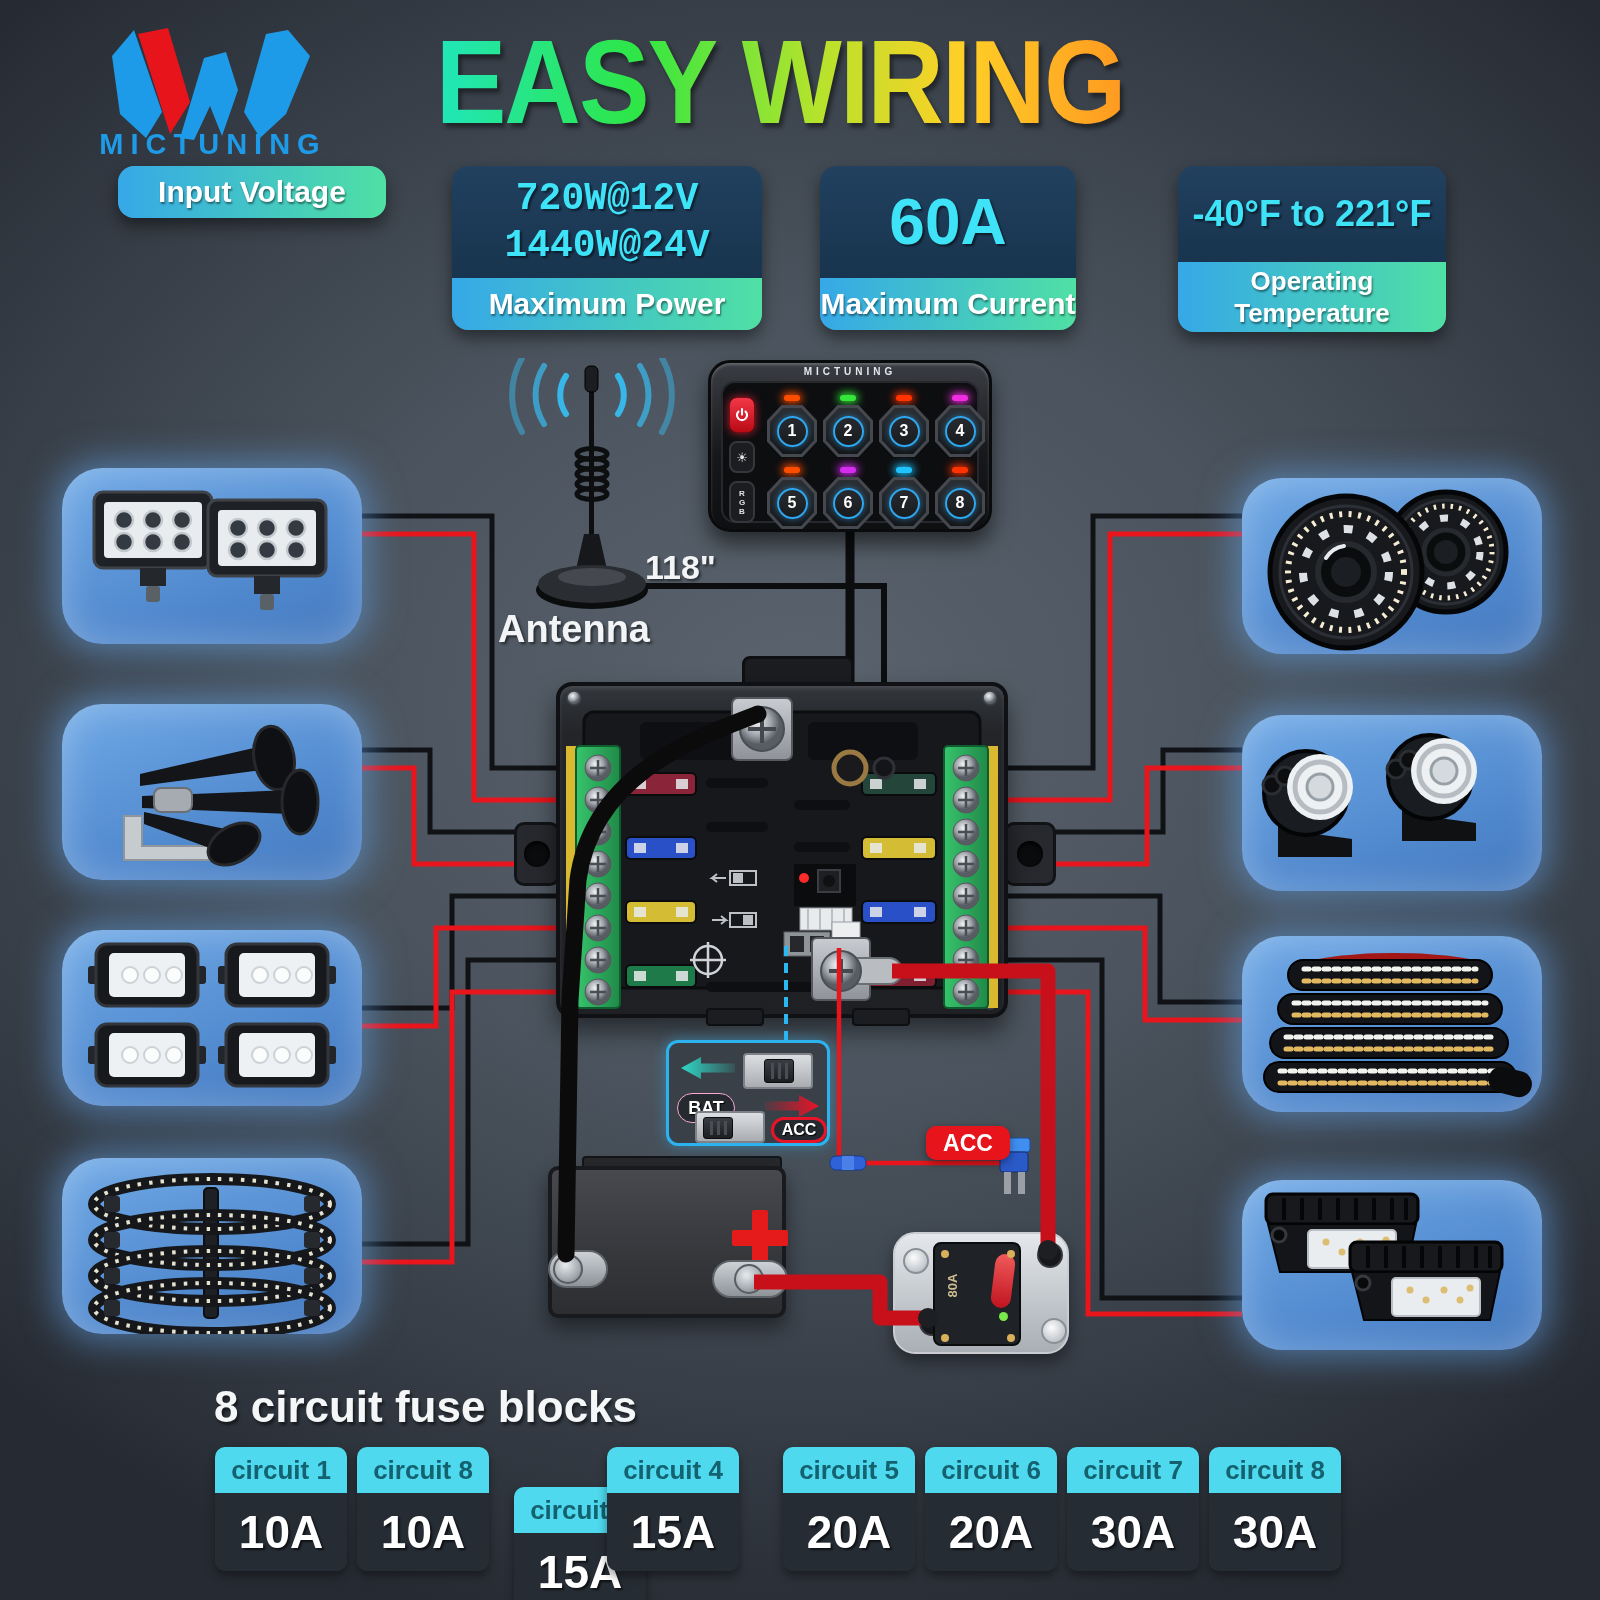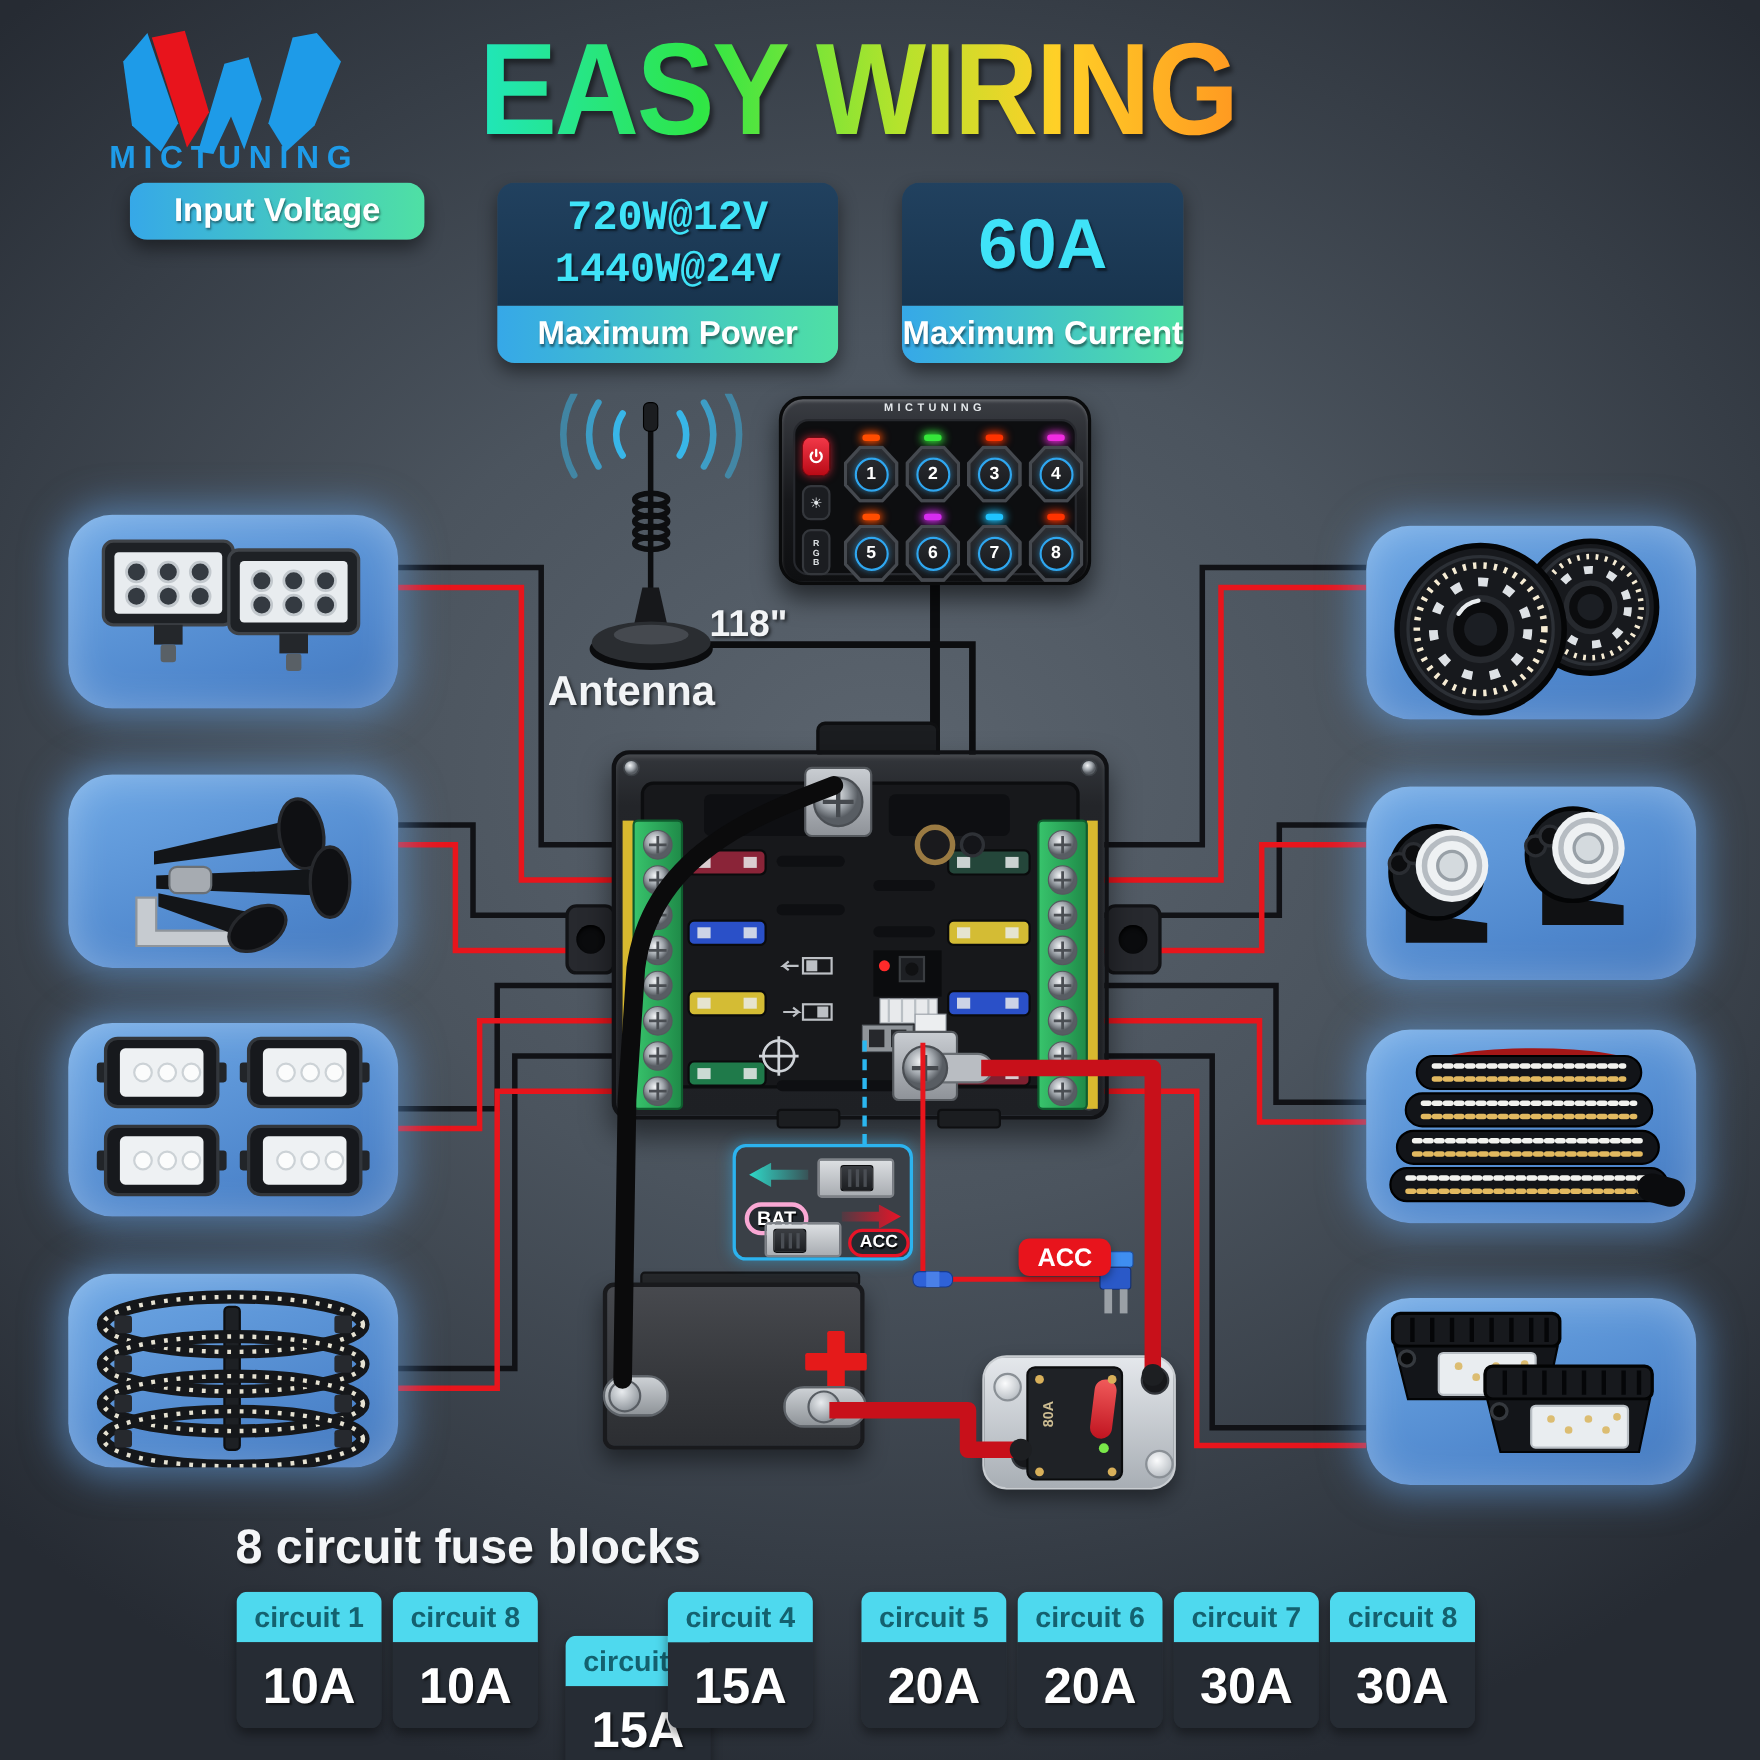--- a/index.html
+++ b/index.html
@@ -84,21 +84,21 @@
     background:#3a4047; border:3px solid #2cb3ef; border-radius:12px;
     box-shadow:0 0 14px rgba(44,179,239,.45); z-index:6; }
   .sw { position:absolute; background:linear-gradient(180deg,#dcdfe2,#a9adb2);
     border:2px solid #7e8288; border-radius:4px; }
   .knob { position:absolute; top:4px; width:30px; height:24px; background:linear-gradient(180deg,#3a3d42,#1c1e21);
     border-radius:3px; border:1px solid #0c0d0f; }
   .knob i { position:absolute; top:3px; bottom:3px; width:3px; background:#4a4e54; }
   .pill { position:absolute; display:flex; align-items:center; justify-content:center;
     color:#fff; font-weight:bold; font-size:18px; background:#252a30; border-radius:16px;
     text-shadow:1px 1px 1px #000; }
-  .pill-bat { border:4px solid #f9a8d4; }
+  .pill-bat { border:1px solid #f9a8d4; }
   .pill-acc { border:3px solid #e81428; }
 
   .acc-badge { position:absolute; left:926px; top:1126px; width:84px; height:34px;
     background:#e8141c; color:#fff; font-weight:bold; font-size:23px; border-radius:10px;
     display:flex; align-items:center; justify-content:center; z-index:6;
     box-shadow:0 3px 8px rgba(0,0,0,.4); }
 
   
   .battery { position:absolute; left:548px; top:1166px; width:238px; height:152px;
     background:linear-gradient(180deg,#47494e,#35373b 60%,#2c2e32);
@@ -186,20 +186,27 @@
   <div class="card z2" style="left:452px; width:310px;">
     <div class="card-top" style="height:112px; font-size:38px; line-height:47px;font-family:Liberation Mono, monospace;">
       <span>720W@12V</span>
       <span>1440W@24V</span>
     </div>
     <div class="card-strip" style="height:52px; font-size:30px;">Maximum Power</div>
   </div>
   <div class="card z2" style="left:820px; width:256px;">
     <div class="card-top" style="height:112px; font-size:64px;">60A</div>
     <div class="card-strip" style="height:52px; font-size:30px;">Maximum Current</div>
+  </div>
+  <div class="card z2" style="left:1178px; width:268px;">
+    <div class="card-top" style="height:96px; font-size:36px;">-40°F to 221°F</div>
+    <div class="card-strip" style="height:70px; font-size:26px; line-height:32px;">
+      <span>Operating</span>
+      <span>Temperature</span>
+    </div>
   </div>
 
   <div class="panel z2">
     <div class="panel-brand">MICTUNING</div>
     <div class="panel-face">
       <div class="side-btn pwr">
         <svg width="16" height="16" viewBox="0 0 20 20">
           <path d="M10 2.5v7" stroke="#fff" stroke-width="2.6" stroke-linecap="round" fill="none"></path>
           <path d="M5.6 5.6a6.3 6.3 0 1 0 8.8 0" stroke="#fff" stroke-width="2.6" stroke-linecap="round" fill="none"></path>
         </svg>

